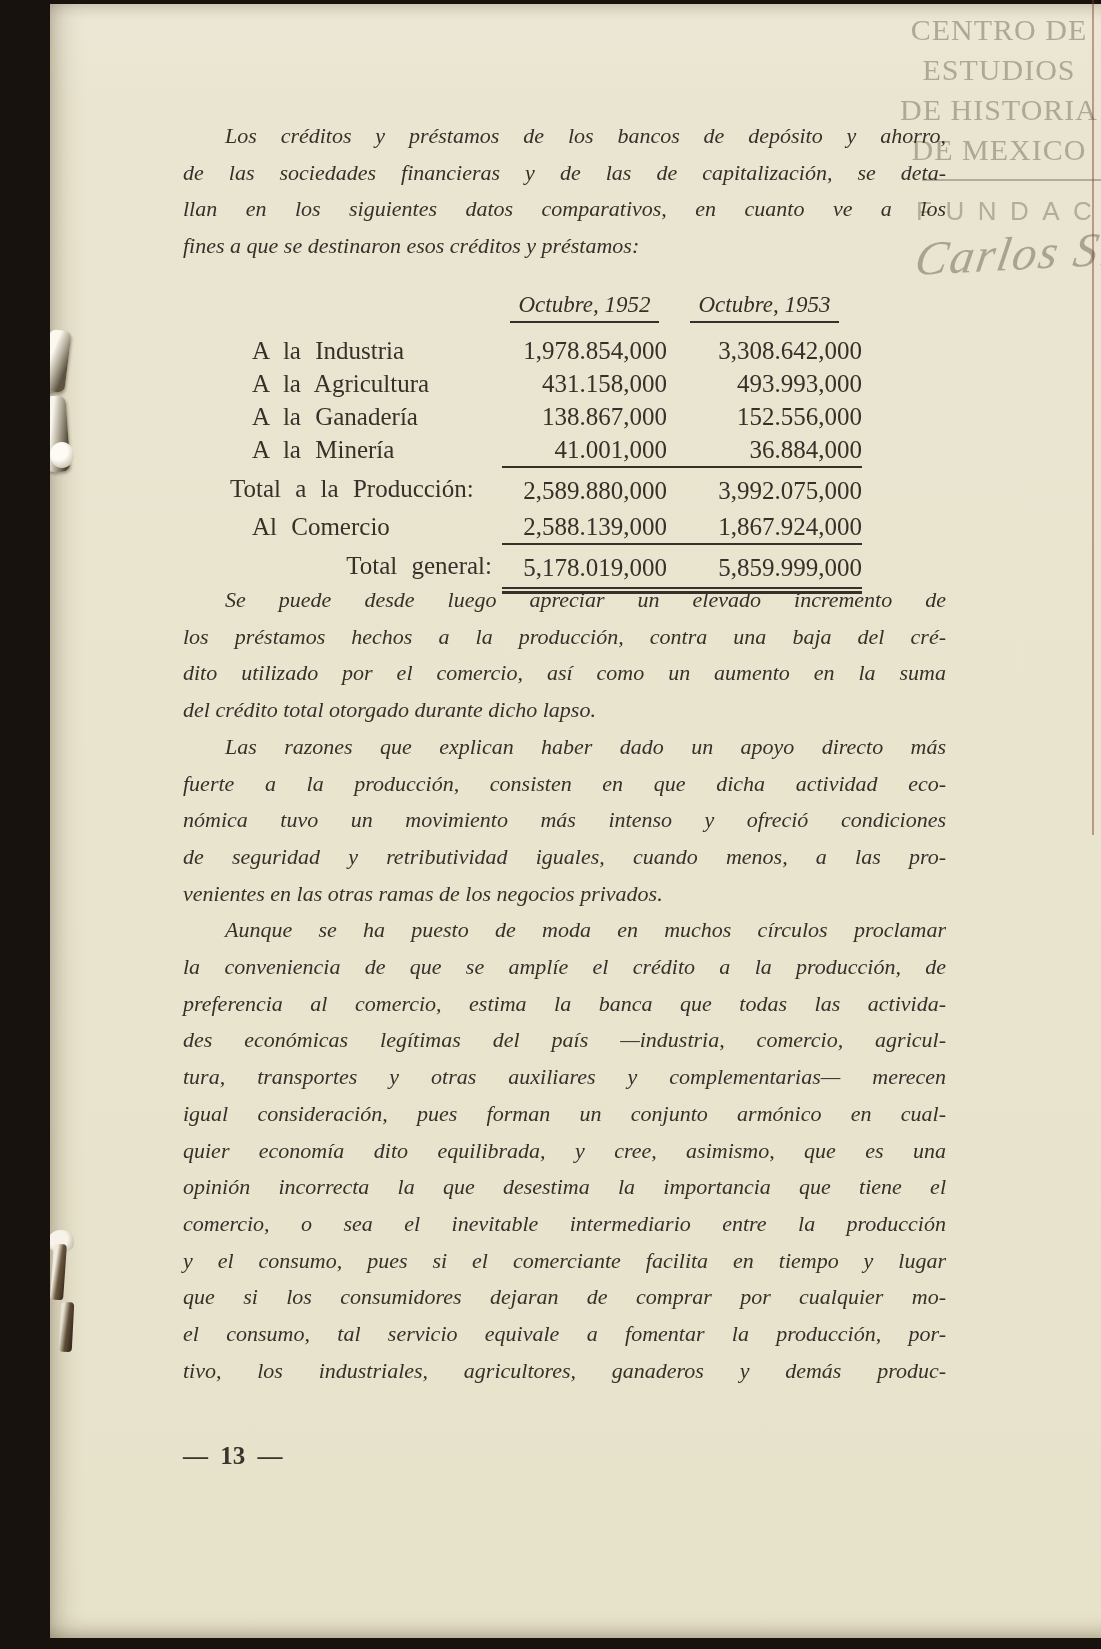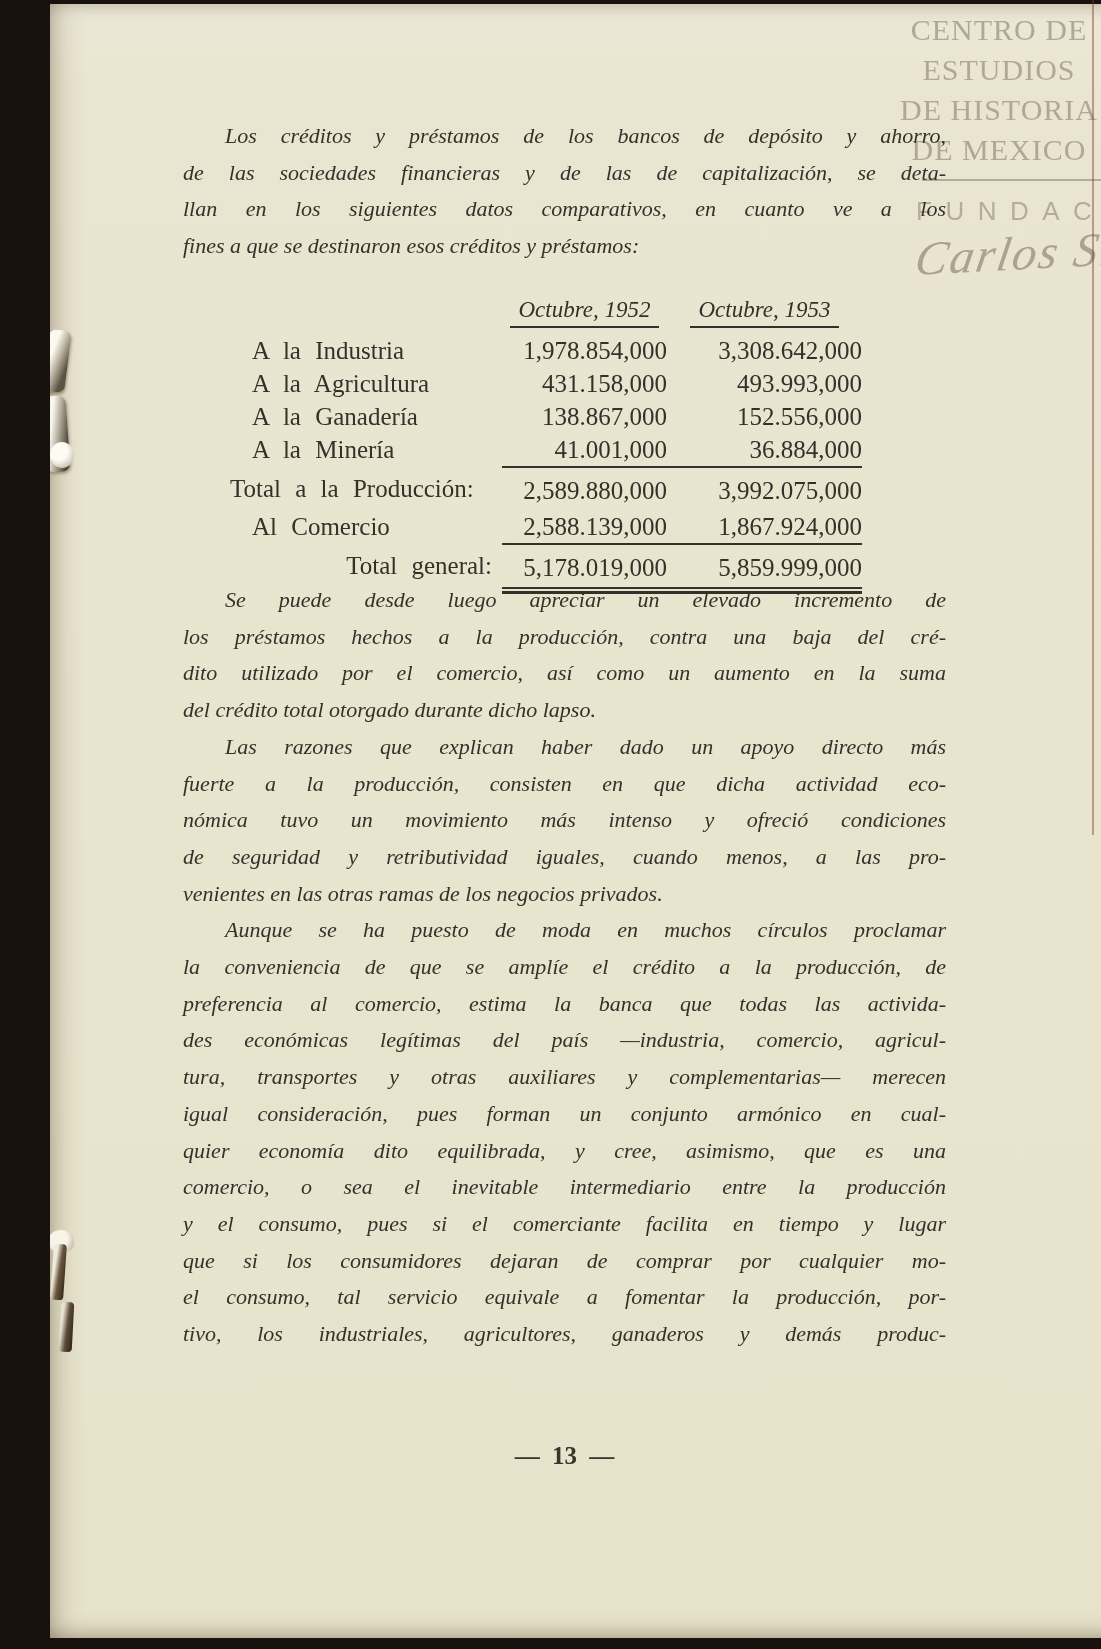--- a/index.html
+++ b/index.html
@@ -47,39 +47,39 @@
     font-size:22px;line-height:36.7px;color:#35312a;font-style:italic;
   }
   #para-top{top:114px;}
   #para-body{top:578px;}
   .line{text-align:justify;text-align-last:justify;text-justify:inter-word;white-space:normal;}
   .line.first{text-indent:42px;}
   .line.lastline{text-align-last:left;}
   
   .credit-table{position:absolute;left:180px;top:288px;width:642px;color:#35312a;}
   .t-grid{display:grid;grid-template-columns:272px 165px 195px;}
-  .t-h{height:40px;display:flex;align-items:center;justify-content:center;
+  .t-h{height:40px;display:flex;align-items:flex-start;justify-content:center;
        font-style:italic;font-size:23px;padding-bottom:2px;}
   .t-h span{display:inline-block;border-bottom:2px solid #35312a;padding:0 8px 3px 8px;}
   .t-cell{height:33px;line-height:33px;font-size:25px;overflow:visible;}
   .c-label{word-spacing:8px;}
   .c-label.item{padding-left:22px;}
   .c-label.subtotal{padding-left:0;}
   .c-label.total{text-align:right;padding-right:10px;}
   .c-num{text-align:right;}
   .rowpad{padding-top:6px;height:36px;}
   .rt{border-top:2px solid #35312a;}
   .rdb{position:relative;border-bottom:2px solid #35312a;}
   .rdb::after{
     content:"";position:absolute;left:0;right:0;bottom:-7px;height:0;
     border-bottom:3px solid #35312a;
   }
   
   .page-number{
-    position:absolute;left:133px;top:1438px;width:763px;text-align:center;
+    position:absolute;left:133px;top:1438px;width:763px;text-align:left;
     font-size:25px;font-weight:700;color:#3a352c;word-spacing:6px;
   }
   
   .staple{position:absolute;pointer-events:none;}
   .s1a{left:-4px;top:326px;width:22px;height:62px;border-radius:7px;
        background:linear-gradient(105deg,#fbf8f0 30%,#b4ac9b 55%,#5d5343 80%);
        transform:rotate(7deg);box-shadow:1px 2px 3px rgba(60,45,25,.4);}
   .s1b{left:-6px;top:392px;width:24px;height:76px;border-radius:8px;
        background:linear-gradient(100deg,#f8f5ec 35%,#a79f8e 60%,#4e4536 85%);
        transform:rotate(-4deg);box-shadow:1px 2px 3px rgba(60,45,25,.4);}
@@ -161,20 +161,21 @@
       <div class="line">nómica tuvo un movimiento más intenso y ofreció condiciones</div>
       <div class="line">de seguridad y retributividad iguales, cuando menos, a las pro-</div>
       <div class="line lastline">venientes en las otras ramas de los negocios privados.</div>
       <div class="line first">Aunque se ha puesto de moda en muchos círculos proclamar</div>
       <div class="line">la conveniencia de que se amplíe el crédito a la producción, de</div>
       <div class="line">preferencia al comercio, estima la banca que todas las activida-</div>
       <div class="line">des económicas legítimas del país —industria, comercio, agricul-</div>
       <div class="line">tura, transportes y otras auxiliares y complementarias— merecen</div>
       <div class="line">igual consideración, pues forman un conjunto armónico en cual-</div>
       <div class="line">quier economía dito equilibrada, y cree, asimismo, que es una</div>
+      <div class="line">opinión incorrecta la que desestima la importancia que tiene el</div>
       <div class="line">comercio, o sea el inevitable intermediario entre la producción</div>
       <div class="line">y el consumo, pues si el comerciante facilita en tiempo y lugar</div>
       <div class="line">que si los consumidores dejaran de comprar por cualquier mo-</div>
       <div class="line">el consumo, tal servicio equivale a fomentar la producción, por-</div>
       <div class="line">tivo, los industriales, agricultores, ganaderos y demás produc-</div>
     </div>
 
   <div class="page-number">— 13 —</div>
 
   <div class="staple s1a"></div>

